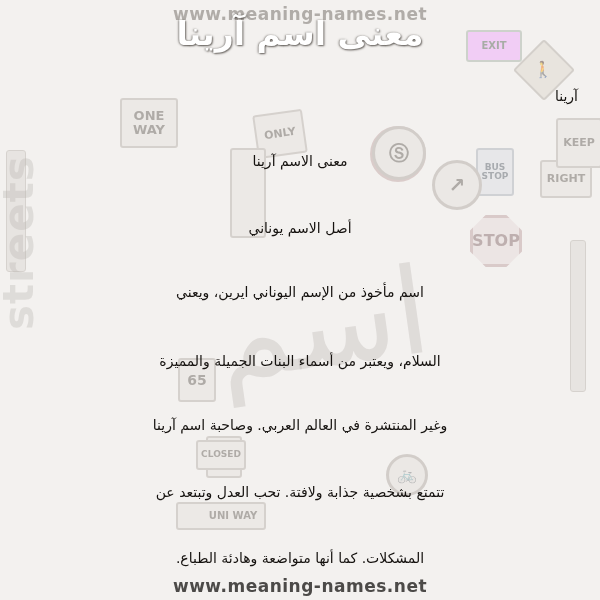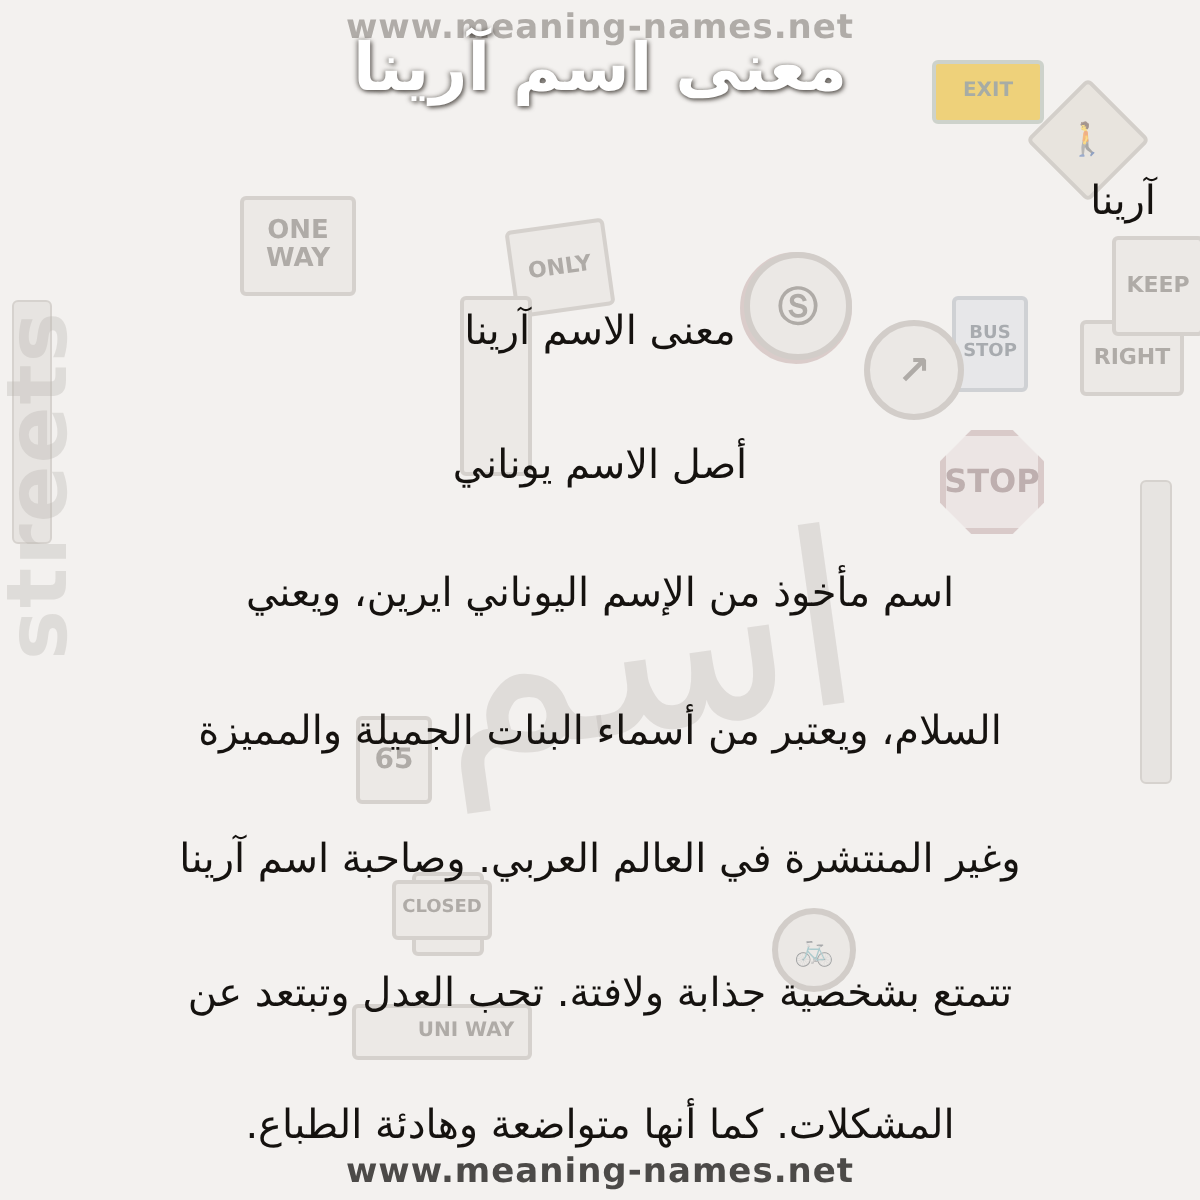--- a/index.html
+++ b/index.html
@@ -46,21 +46,21 @@
   .sign.yellow-dia {
     background: #ded8cf;
     border: 2px solid #b5aea6;
     transform: rotate(45deg);
     color: #6d6761;
   }
   .sign.yellow-dia span { transform: rotate(-45deg); display:block; }
   .sign.circle { border-radius: 50%; background: #e4e0dc; border: 3px solid #b2aba5; color:#6d6761; }
   .sign.red-circle { border-radius: 50%; background: #e8dedd; border: 5px solid #c3a9a7; color:#8a7472; }
   .sign.blue-sq { background: #dcdfe4; border: 2px solid #adb2ba; color:#5f6771; }
-  .sign.green-sq { background: #eab308; border: 2px solid #a9b5a9; color:#5d695d; }
+  .sign.green-sq { background: #f0abfc; border: 2px solid #a9b5a9; color:#5d695d; }
   .sign.octagon {
     background: #e7dbdb;
     border: 3px solid #c0a5a5;
     clip-path: polygon(30% 0%, 70% 0%, 100% 30%, 100% 70%, 70% 100%, 30% 100%, 0% 70%, 0% 30%);
     color: #8a7070;
   }
   .sign.post {
     background: #dcd8d4;
     border: 1px solid #bab4ae;
   }
@@ -137,21 +137,21 @@
     top: 72px;
     left: 0;
     right: 0;
     bottom: 28px;
     padding: 0 20px;
     box-sizing: border-box;
     direction: rtl;
   }
   .line {
     color: #15120f;
-    font-size: 20px;
+    font-size: 14px;
     line-height: 1.2;
     white-space: nowrap;
     position: absolute;
   }
 
   .l0 { top: 16px;  right: 22px; }
   .l1 { top: 81px;  left: 0; right: 0; text-align: center; }
   .l2 { top: 148px; left: 0; right: 0; text-align: center; }
   .l3 { top: 212px; left: 0; right: 0; text-align: center; }
   .l4 { top: 281px; left: 0; right: 0; text-align: center; }

